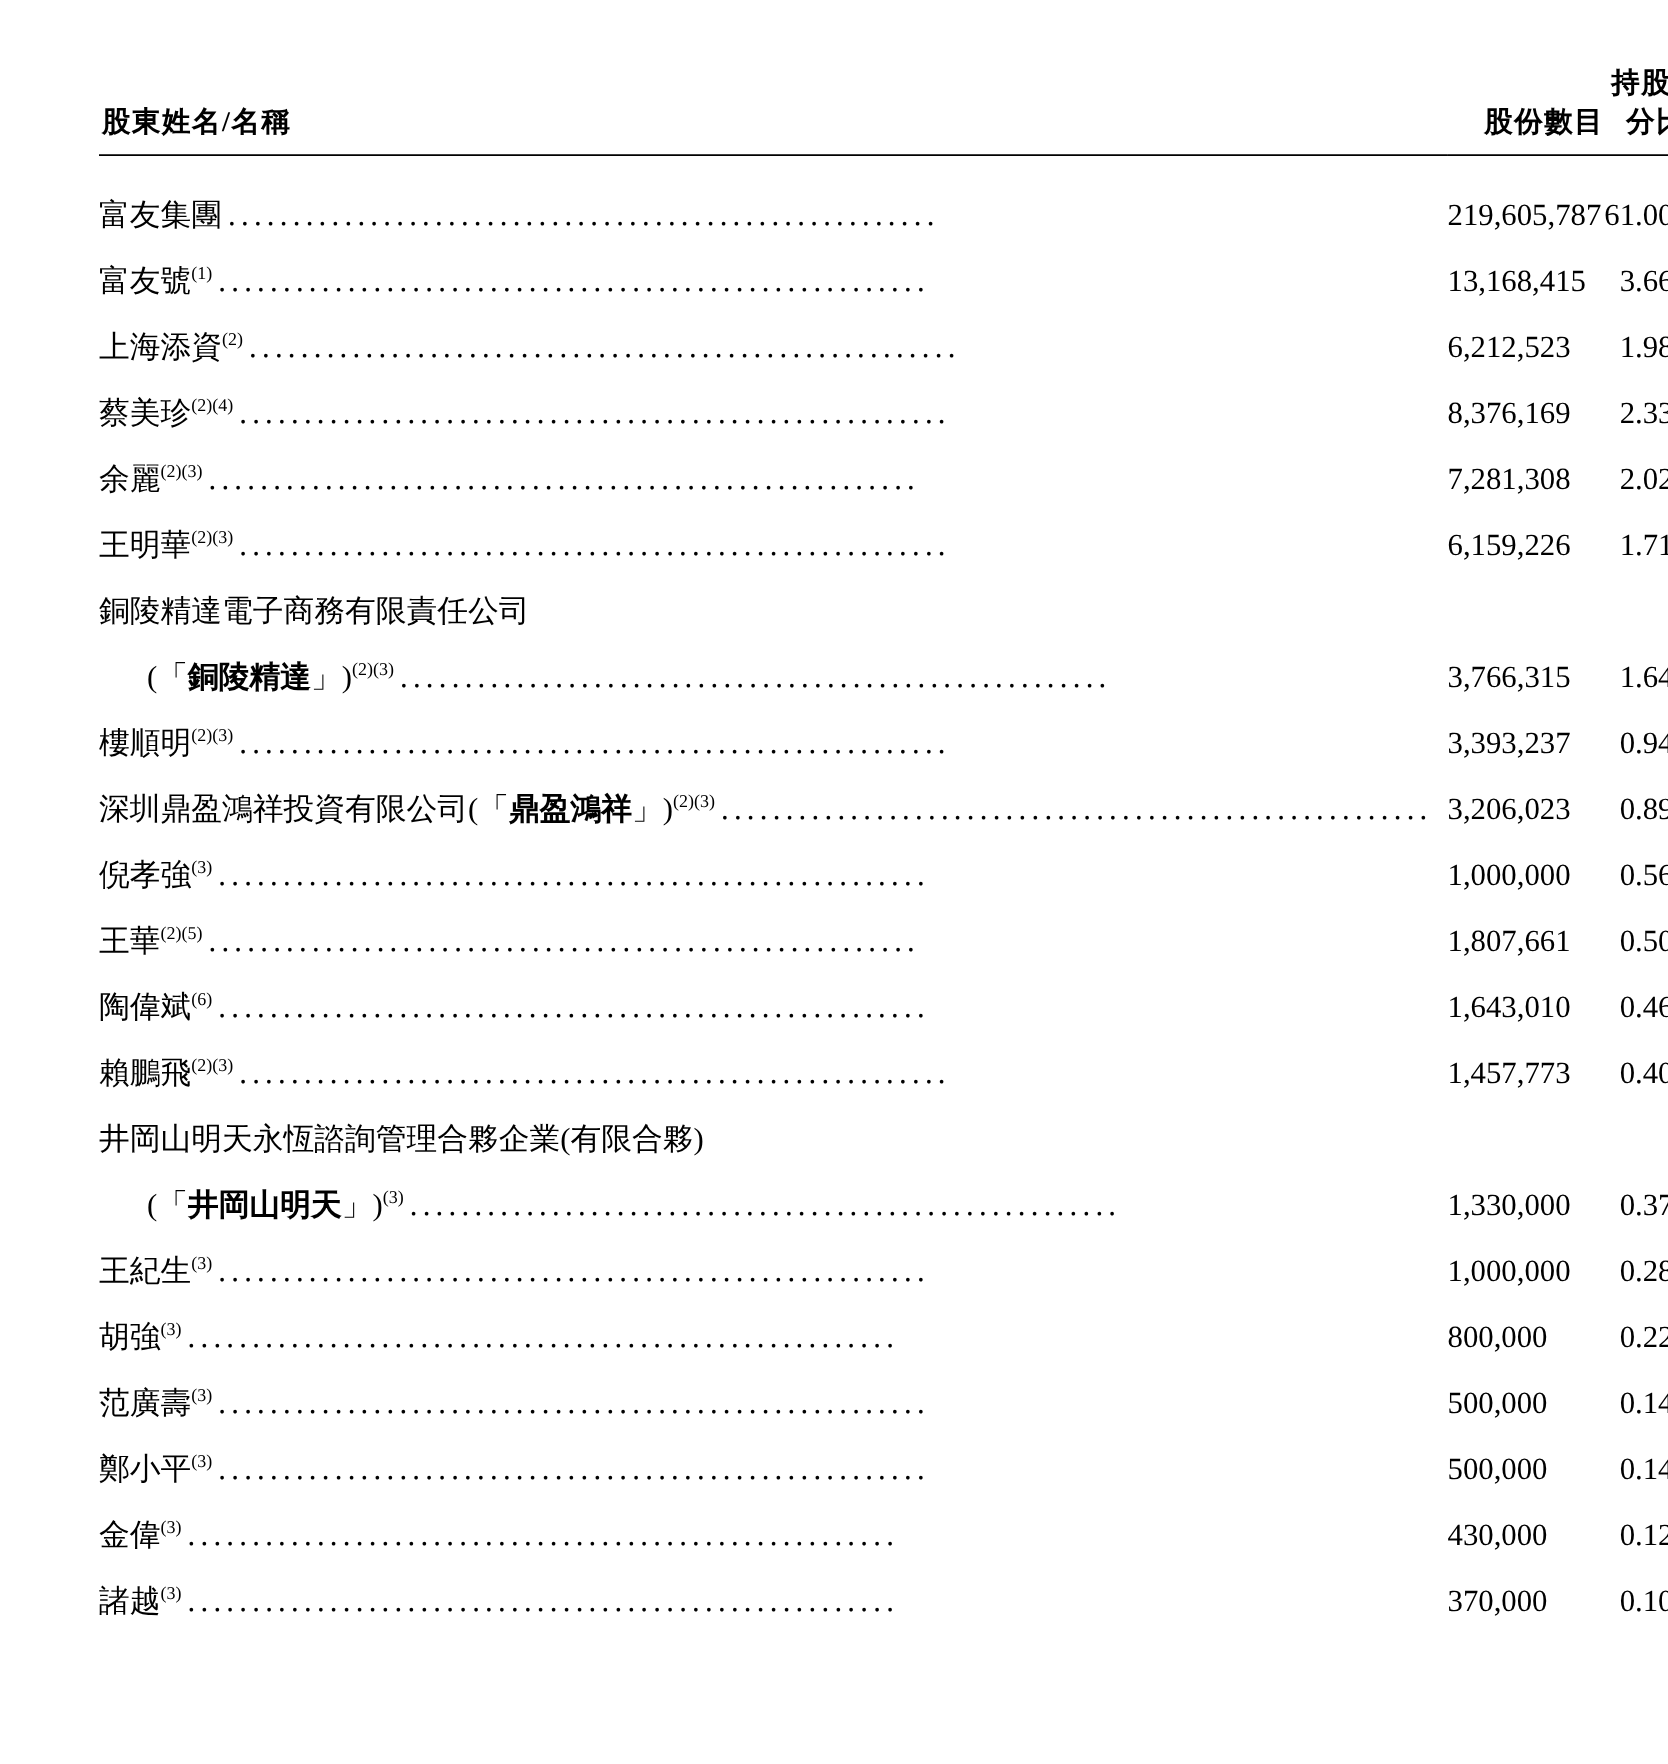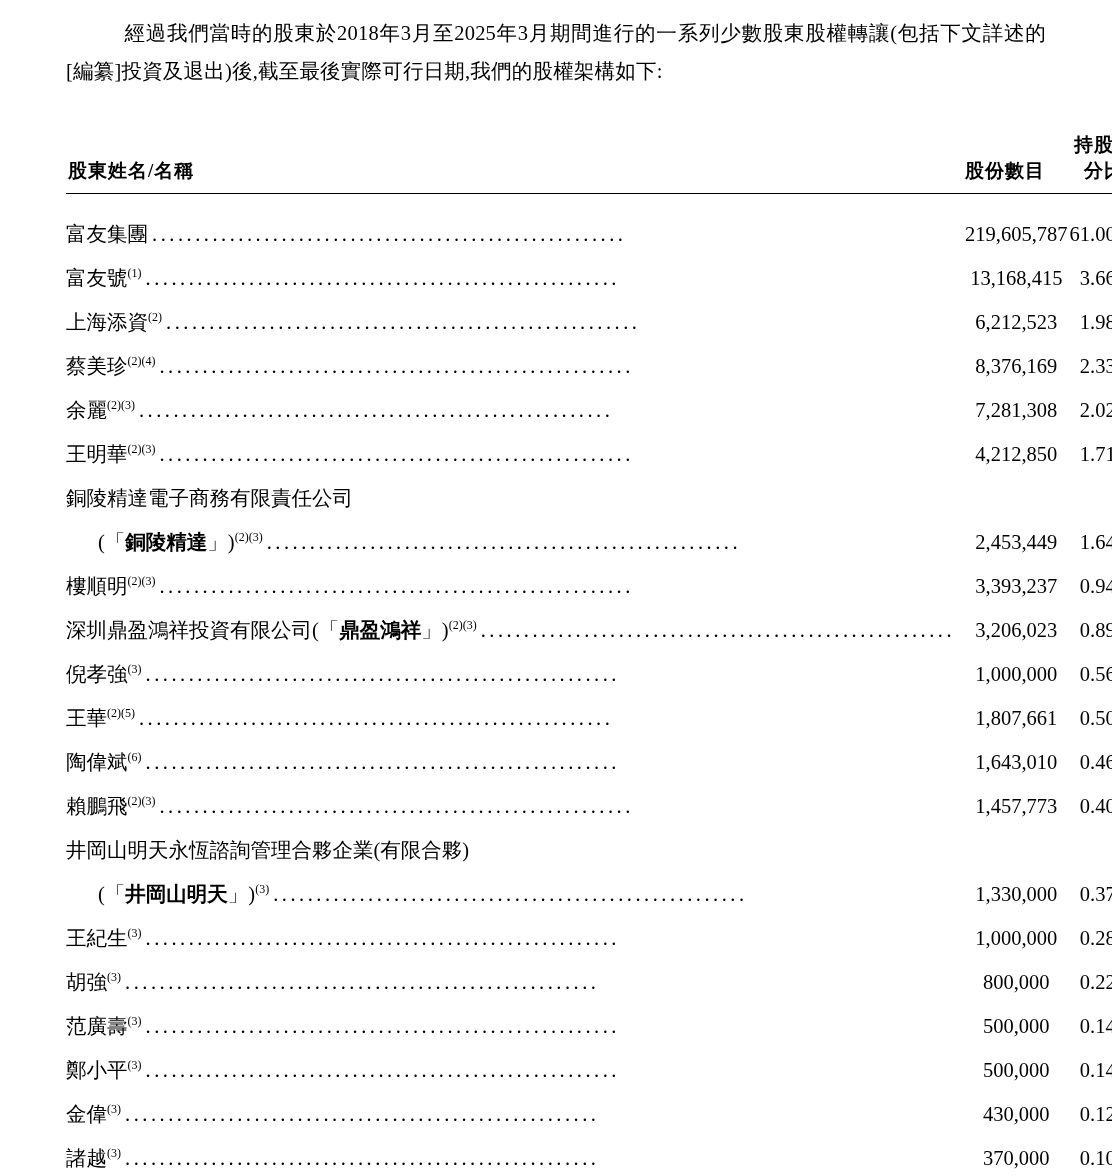--- a/index.html
+++ b/index.html
@@ -50,42 +50,42 @@
     vertical-align: bottom;
     letter-spacing: 1px;
   }
   thead th.h-name {
     text-align: left;
     border-bottom: 1.2px solid #000;
     padding-left: 2px;
     font-family: Liberation Serif, serif;
   }
   thead th.h-shares {
-    text-align: left;
+    text-align: right;
     border-bottom: 1.2px solid #000;
   }
   thead th.h-pct {
     text-align: center;
     border-bottom: 1.2px solid #000;
   }
   tbody td {
     padding: 0;
     font-size: 20.5px;
     line-height: 44px;
     vertical-align: bottom;
     white-space: nowrap;
   }
   tbody tr:first-child td { padding-top: 18px; }
   td.name {
     text-align: left;
     padding-right: 10px;
     overflow: hidden;
   }
   td.shares {
-    text-align: center;
+    text-align: left;
     padding-right: 2px;
   }
   td.pct {
     text-align: right;
     padding-right: 6px;
   }
   sup {
     font-size: 12px;
     vertical-align: super;
     line-height: 0;
@@ -109,21 +109,20 @@
     white-space: nowrap;
     letter-spacing: 3.5px;
     padding-left: 4px;
   }
 </style>
 </head>
 <body>
 
 <div class="page">
 
-  <p class="intro"><span class="indent"></span><span>經過我們當時的股東於2018年3月至2025年3月期間進行的一系列少數股東股權轉讓(包括下文詳述的[編纂]投資及退出)後,截至最後實際可行日期,我們的股權架構如下:</span></p>
 
   <table class="shareholders">
     <colgroup>
       <col class="c-name">
       <col class="c-shares">
       <col class="c-pct">
     </colgroup>
     <thead>
       <tr>
         <th class="h-name">股東姓名/名稱</th>
@@ -182,29 +181,29 @@
           <td class="shares">7,281,308</td>
           <td class="pct">2.02%</td>
         </tr>
         <tr>
           <td class="name">
             <div class="name-cell-inner">
               <span class="txt">王明華<sup>(2)(3)</sup></span>
               <span class="dots">.......................................................</span>
             </div>
           </td>
-          <td class="shares">4,212,850</td>
+          <td class="shares">6,159,226</td>
           <td class="pct">1.71%</td>
         </tr>
         <tr>
           <td class="name"><span class="first-line">銅陵精達電子商務有限責任公司</span><div class="name-cell-inner sub-line">
               <span class="txt">(「<span class="bold-name">銅陵精達</span>」)<sup>(2)(3)</sup></span>
               <span class="dots">.......................................................</span>
             </div></td>
-          <td class="shares">2,453,449</td>
+          <td class="shares">3,766,315</td>
           <td class="pct">1.64%</td>
         </tr>
         <tr>
           <td class="name">
             <div class="name-cell-inner">
               <span class="txt">樓順明<sup>(2)(3)</sup></span>
               <span class="dots">.......................................................</span>
             </div>
           </td>
           <td class="shares">3,393,237</td>

